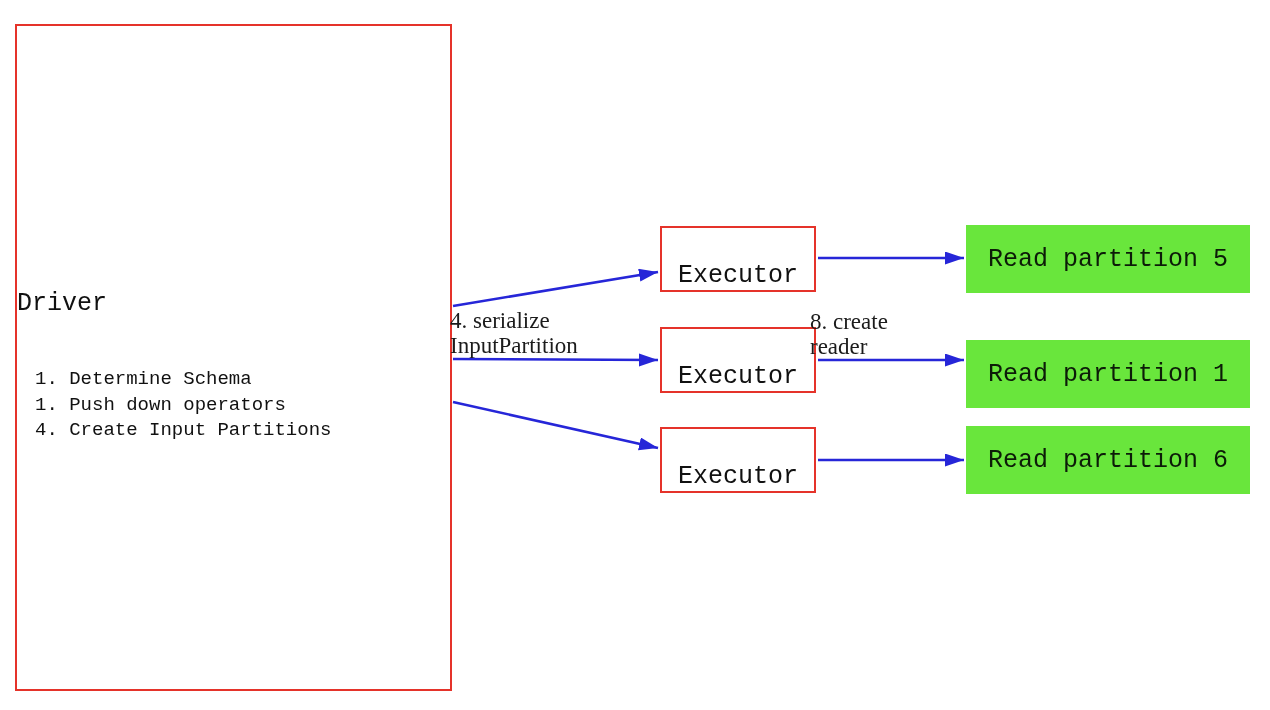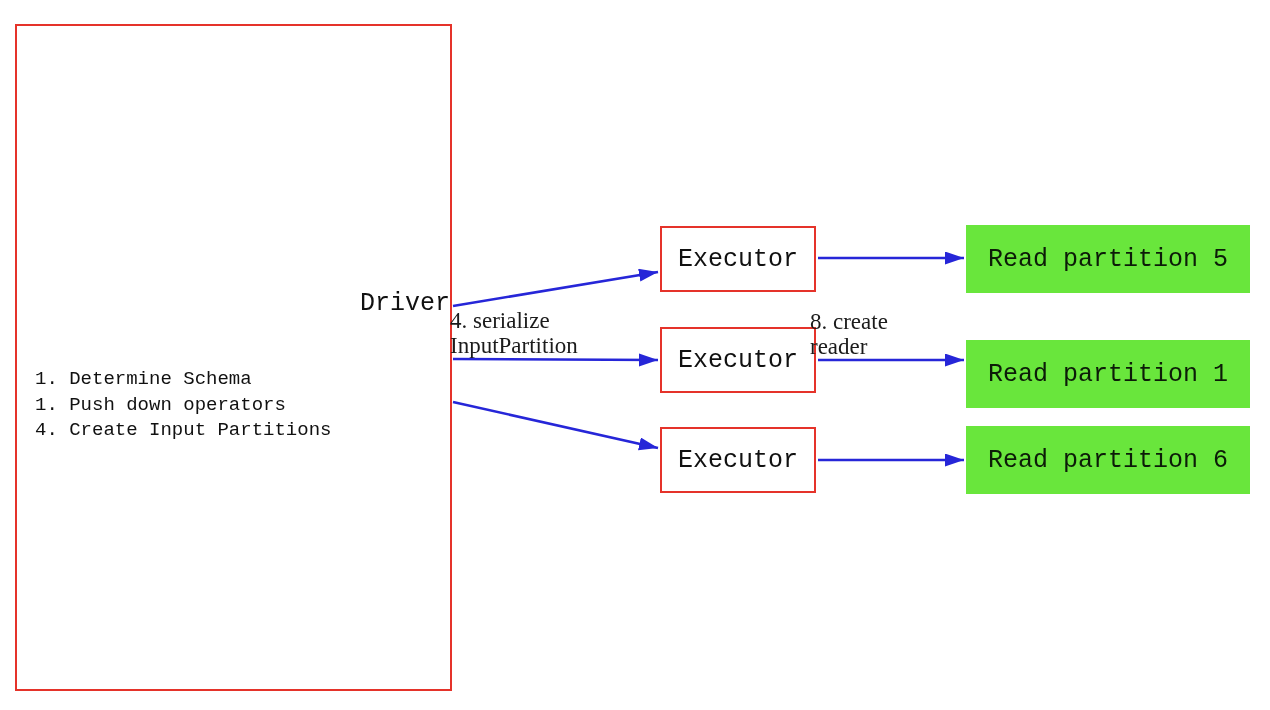--- a/index.html
+++ b/index.html
@@ -36,40 +36,40 @@
     height: 667px;
     border: 2px solid #e5332a;
     background: #ffffff;
     z-index: 0;
   }
   .driver-title {
     position: absolute;
     left: 0;
     top: 263px;
     width: 100%;
-    text-align: right;
+    text-align: left;
     font-size: 25px;
     line-height: 30px;
   }
   .driver-steps {
     position: absolute;
     left: 18px;
     top: 341px;
     font-size: 19px;
     line-height: 25.6px;
     white-space: nowrap;
   }
   .exec-box {
     left: 660px;
     width: 156px;
     height: 66px;
     border: 2px solid #e5332a;
     background: #ffffff;
     display: flex;
-    align-items: center;
+    align-items: flex-end;
     justify-content: center;
     font-size: 25px;
   }
   .exec-1 { top: 226px; }
   .exec-2 { top: 327px; }
   .exec-3 { top: 427px; }
   .part-box {
     left: 966px;
     width: 284px;
     height: 68px;

